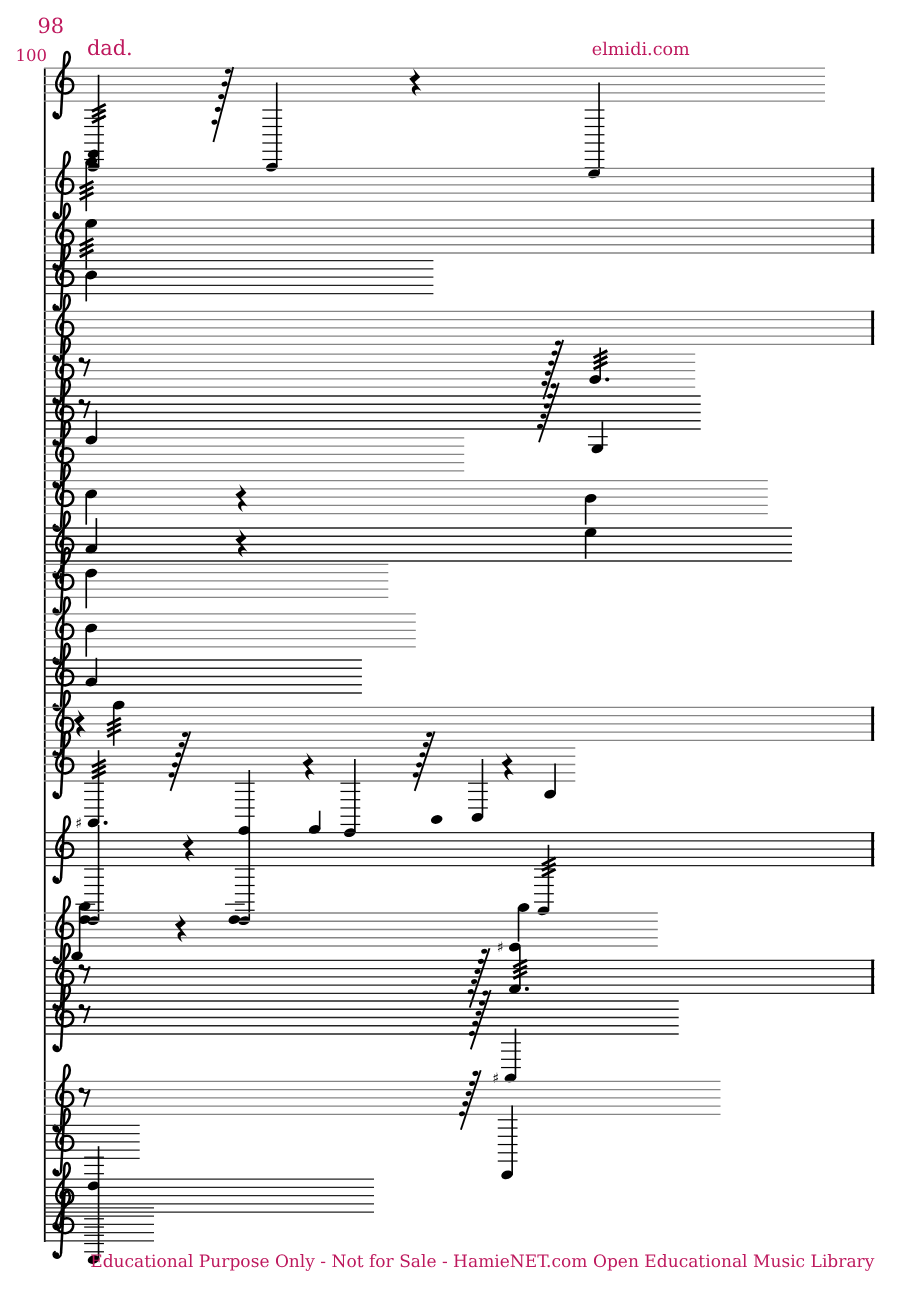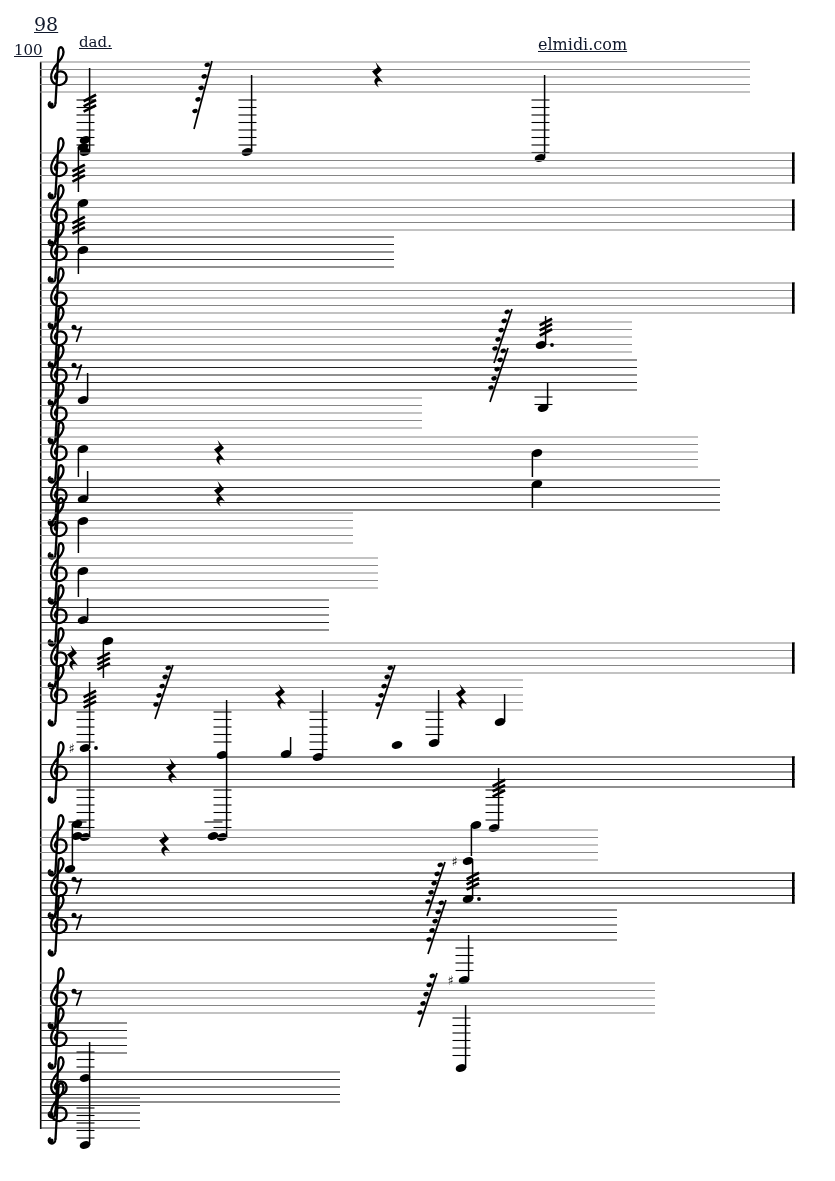--- a/index.html
+++ b/index.html
@@ -1,21 +1,21 @@
 <!DOCTYPE html>
 <html><head>
 <meta charset="utf-8">
 <style>
   html,body{margin:0;padding:0;background:#ffffff;}
   #page{position:relative;width:835px;height:1181px;background:#ffffff;overflow:hidden;
         font-family:"DejaVu Serif", "Liberation Serif", serif;}
-  .t{position:absolute;color:#0f172a;white-space:nowrap;text-decoration:underline;}
+  .t{position:absolute;color:#be185d;white-space:nowrap;}
   #page-number{left:34px;top:13px;font-size:19px;}
   #measure-number{left:14px;top:41px;font-size:15px;}
-  #lyric-text{left:79px;top:33px;font-size:15px;}
+  #lyric-text{left:79px;top:33px;font-size:19px;}
   #site-text{left:538px;top:35px;font-size:16px;}
   #footer-text{left:82px;top:1138px;font-size:15.5px;}
   svg{position:absolute;left:0;top:0;}
 </style>
 </head>
 <body>
 
 <div id="page">
   <svg id="score" width="835" height="1181" viewBox="0 0 835 1181">
       <line x1="40.7" y1="62" x2="40.7" y2="1129" stroke="#000000" stroke-width="1.6"></line>
@@ -656,13 +656,14 @@
           <path d="M11.5 59 L14.5 7 C14.8 3 17.6 2 18.9 5 C20.3 8.5 18.6 13.5 14.9 17.5 C9.6 23.5 6.3 28.5 7.2 34 C8.2 40.5 15.6 43 20.1 39.2 C24.1 35.8 23.1 28.8 18.1 27.6 C13.6 26.6 10.3 30.2 11.3 34.6" fill="none" stroke="#000000" stroke-width="2.3" stroke-linecap="round"></path>
           <path d="M11.5 59 C11.7 62.5 8.6 64.6 6.1 63.1 C4.1 61.9 4.1 59.1 5.9 58.1" fill="none" stroke="#000000" stroke-width="2" stroke-linecap="round"></path>
           <circle cx="7.3" cy="60.9" r="2.4" fill="#000000"></circle>
         </g>
       </g>
     </svg>
   <div class="t" id="page-number">98</div>
   <div class="t" id="measure-number">100</div>
   <div class="t" id="lyric-text">dad.</div>
   <div class="t" id="site-text">elmidi.com</div>
+  <div class="t" id="footer-text">Educational Purpose Only - Not for Sale - HamieNET.com Open Educational Music Library</div>
 </div>
 
 </body></html>

